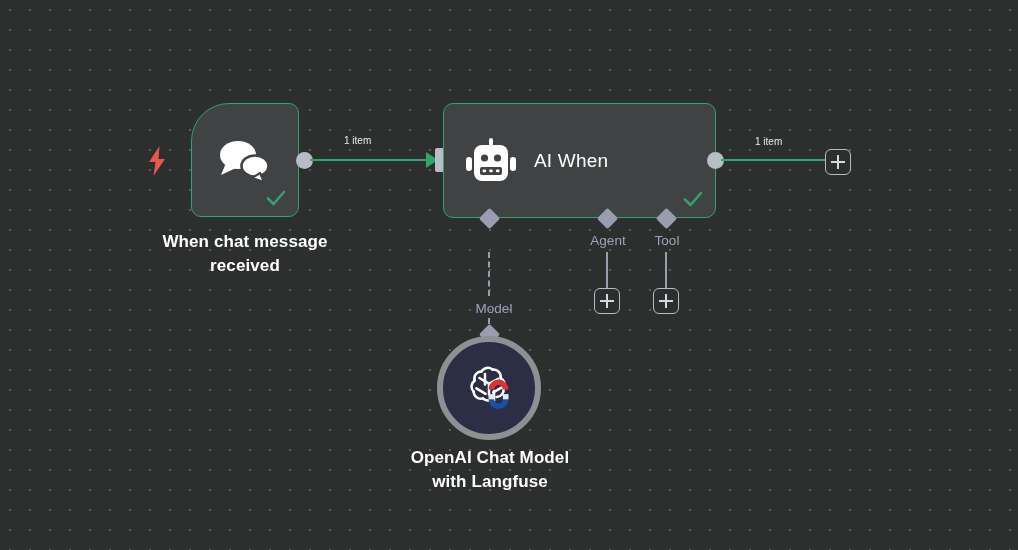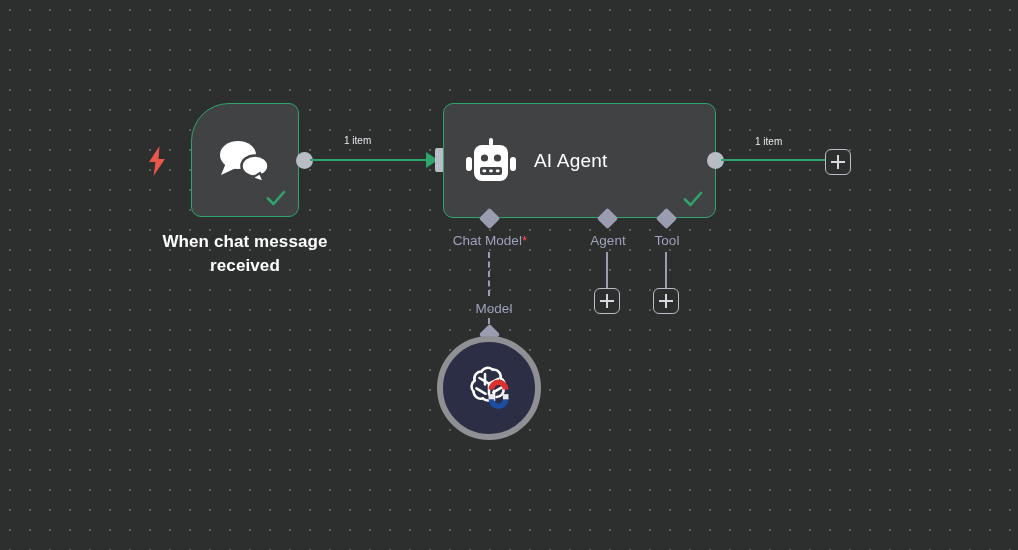--- a/index.html
+++ b/index.html
@@ -215,37 +215,34 @@
         <rect x="44" y="19" width="6" height="14" rx="3" fill="#ffffff"></rect>
         <rect x="8" y="7" width="34" height="36" rx="8" fill="#ffffff"></rect>
         <circle cx="18.5" cy="20" r="3.6" fill="#414243"></circle>
         <circle cx="31.5" cy="20" r="3.6" fill="#414243"></circle>
         <rect x="14" y="29" width="22" height="8" rx="2" fill="#414243"></rect>
         <rect x="16.5" y="31.6" width="3.6" height="2.6" rx="1" fill="#ffffff"></rect>
         <rect x="23.2" y="31.6" width="3.6" height="2.6" rx="1" fill="#ffffff"></rect>
         <rect x="29.9" y="31.6" width="3.6" height="2.6" rx="1" fill="#ffffff"></rect>
       </svg>
     </div>
-    <div id="agent-title">AI Agent</div>
+    <div id="agent-title">AI When</div>
     <div class="check">
       <svg viewBox="0 0 24 24" width="24" height="24">
         <path d="M4 12.5 L9.5 18 L20 6" fill="none" stroke="#30a46c" stroke-width="2.6" stroke-linecap="round" stroke-linejoin="round"></path>
       </svg>
     </div>
   </div>
 
   <div class="abs out-dot" style="left:707px; top:152px;"></div>
   <div class="abs edge-line" style="left:721px; top:159px; width:104px;"></div>
   <div class="edge-label" style="left:755px; top:136px;">1 item</div>
   <div class="abs plus-btn" style="left:825px; top:149px;"></div>
 
   <div class="abs diamond" style="left:482px; top:211px;"></div>
-  <div class="sub-label" style="left:410px; top:233px; width:160px;">
-    <span>Chat Model</span><span class="req">*</span>
-  </div>
   <div class="abs vline-dashed" style="left:488px; top:252px; height:44px;"></div>
   <div class="sub-label" style="left:444px; top:301px; width:100px;">Model</div>
   <div class="abs vline-dashed" style="left:488px; top:318px; height:18px;"></div>
   <div class="abs diamond" style="left:482px; top:327px;"></div>
 
   <div class="abs diamond" style="left:600px; top:211px;"></div>
   <div class="sub-label" style="left:548px; top:233px; width:120px;">Agent</div>
   <div class="abs vline" style="left:606px; top:252px; height:38px;"></div>
   <div class="abs plus-btn" style="left:594px; top:288px;"></div>
 
@@ -278,14 +275,16 @@
         <g transform="translate(26.5,28.5)">
           <path d="M0 0 a10 10 0 0 1 20 0 l-5.6 0 a4.4 4.4 0 0 0 -8.8 0 Z" fill="#e03131" transform="translate(-1,-1)"></path>
           <path d="M0 9.6 a10 10 0 0 0 20 0 l-5.6 0 a4.4 4.4 0 0 1 -8.8 0 Z" fill="#1c4fa1" transform="translate(-1,-1)"></path>
           <rect x="-1" y="3.6" width="5.6" height="5.2" fill="#e8e8ee"></rect>
           <rect x="13.4" y="3.6" width="5.6" height="5.2" fill="#e8e8ee"></rect>
         </g>
       </svg>
     </div>
   </div>
 
+  <div class="node-label" style="left:370px; top:446px; width:240px;">OpenAI Chat Model
+with Langfuse</div>
 
 </div>
 
 </body></html>

